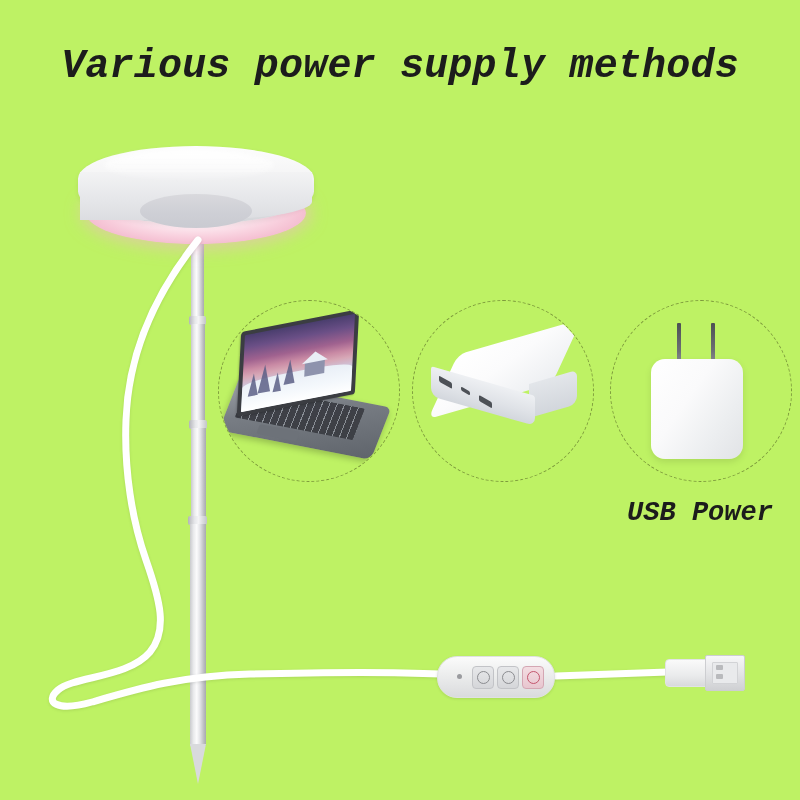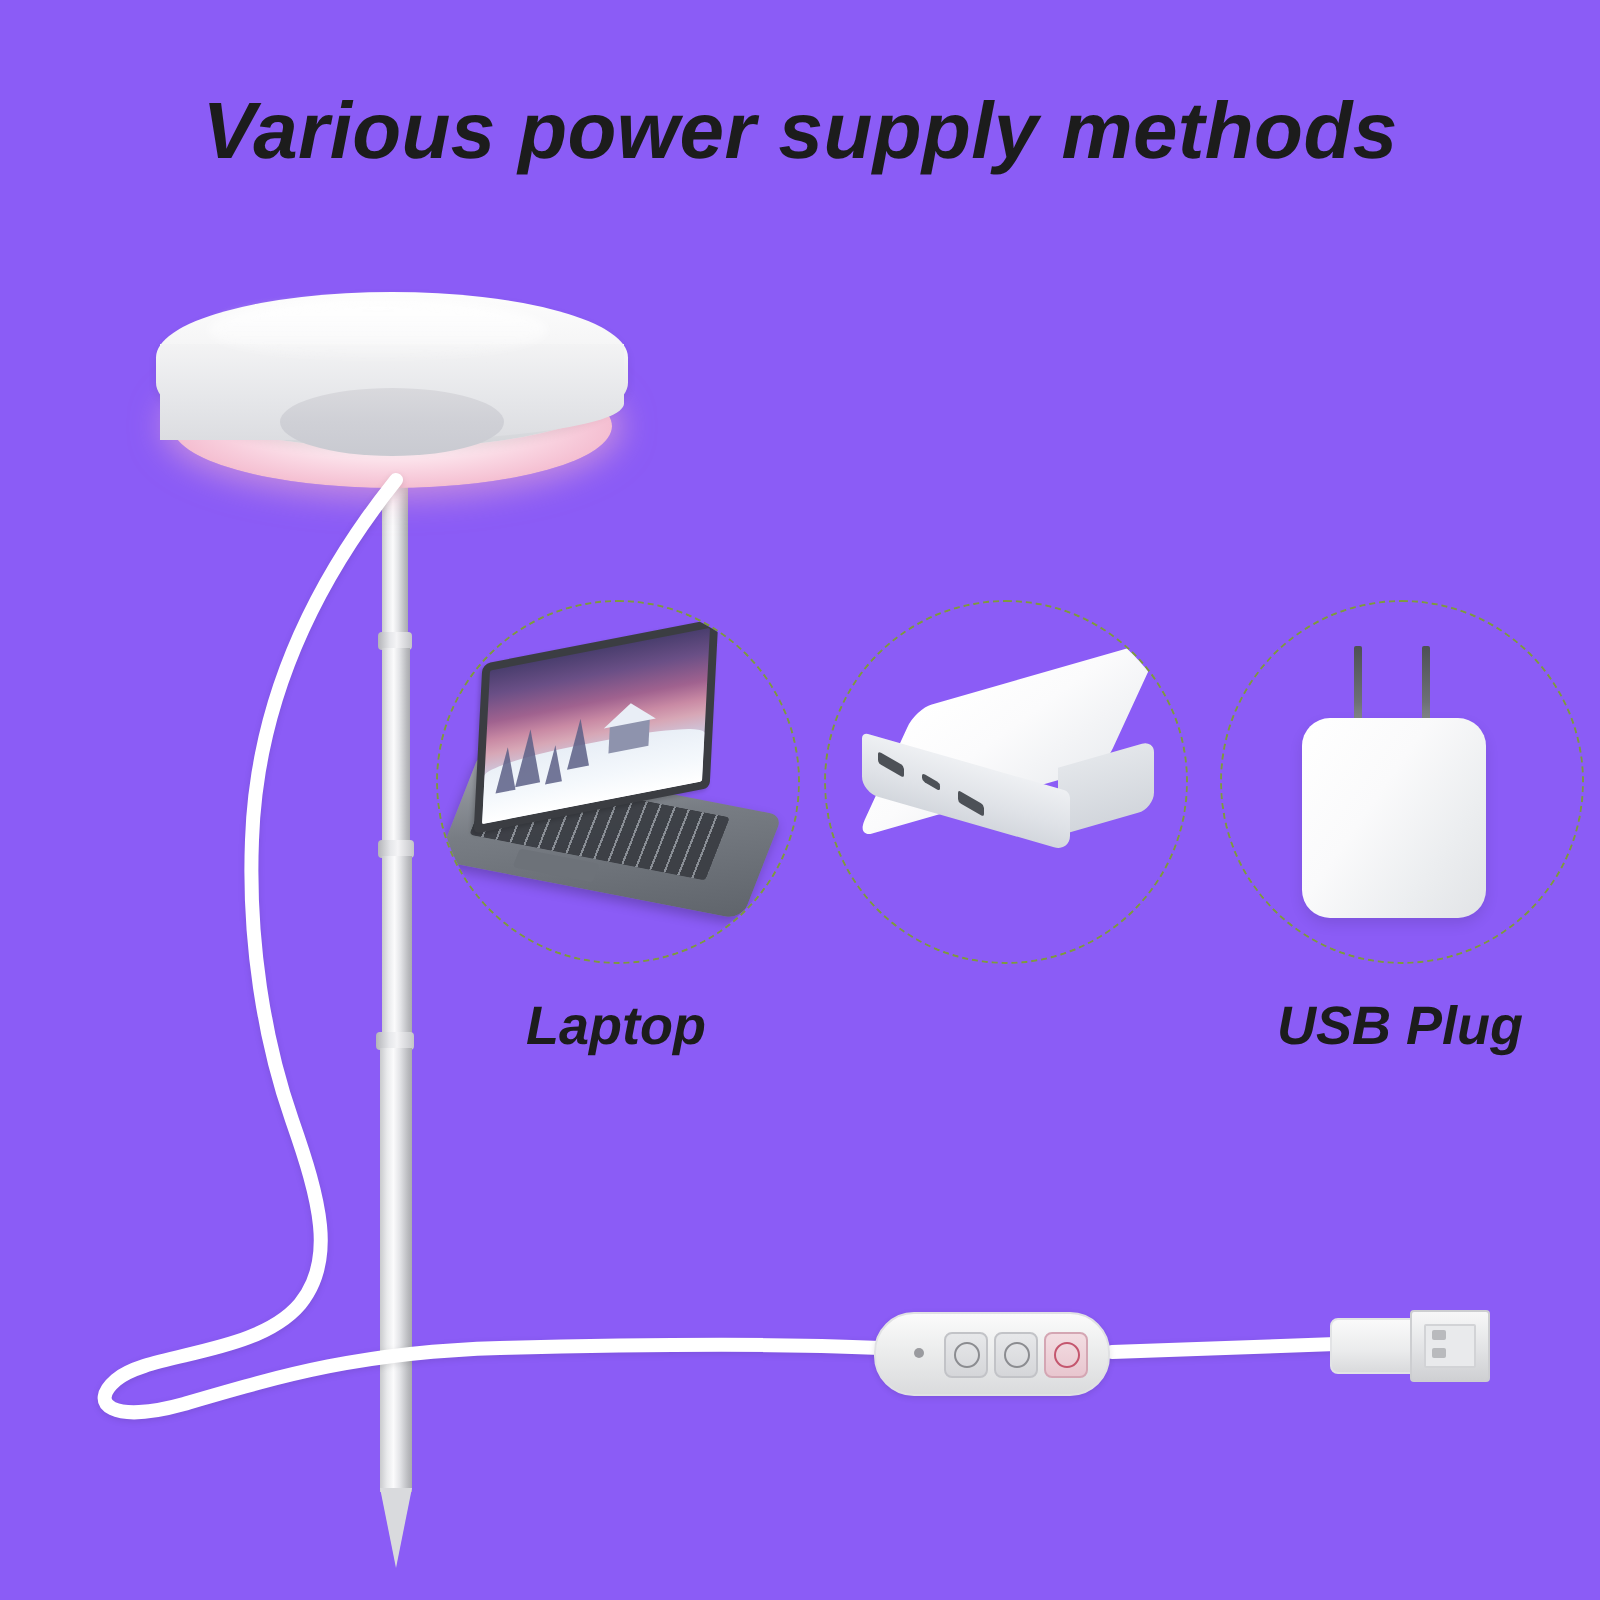--- a/index.html
+++ b/index.html
@@ -5,23 +5,23 @@
 <style>
   html, body {
     margin: 0;
     padding: 0;
     background: #ffffff;
   }
   #stage {
     position: relative;
     width: 800px;
     height: 800px;
-    background: #8b5cf6;
+    background: #bef264;
     overflow: hidden;
-    font-family: Liberation Sans, sans-serif;
+    font-family: Liberation Mono, monospace;
   }
 
   
   .title {
     position: absolute;
     left: 0;
     top: 44px;
     width: 800px;
     text-align: center;
     font-style: italic;
@@ -434,21 +434,20 @@
             <div class="cabin"></div>
             <div class="tree" style="left:6px; bottom:14px;"></div>
             <div class="tree" style="left:17px; bottom:18px; transform:scale(1.25);"></div>
             <div class="tree" style="left:30px; bottom:12px; transform:scale(0.85);"></div>
             <div class="tree" style="left:42px; bottom:20px; transform:scale(1.1);"></div>
           </div>
         </div>
       </div>
     </div>
   </div>
-  <div class="dev-label" style="left:218px; top:498px; width:180px;">Laptop</div>
 
   <div class="circle" style="left:412px; top:300px;">
     <div class="circle-clip">
       <div class="powerbank">
         <div class="pb-top"></div>
         <div class="pb-side"></div>
         <div class="pb-front">
           <div class="pb-port" style="left:8px; top:9px; width:13px; height:6px;"></div>
           <div class="pb-port" style="left:30px; top:13px; width:9px; height:4px;"></div>
           <div class="pb-port" style="left:48px; top:17px; width:13px; height:6px;"></div>
@@ -459,15 +458,15 @@
 
   <div class="circle" style="left:610px; top:300px;">
     <div class="circle-clip">
       <div class="wallplug">
         <div class="wp-prong" style="left:26px;"></div>
         <div class="wp-prong" style="left:60px;"></div>
         <div class="wp-body"></div>
       </div>
     </div>
   </div>
-  <div class="dev-label" style="left:610px; top:498px; width:180px;">USB Plug</div>
+  <div class="dev-label" style="left:610px; top:498px; width:180px;">USB Power</div>
 
 </div>
 
 </body></html>

